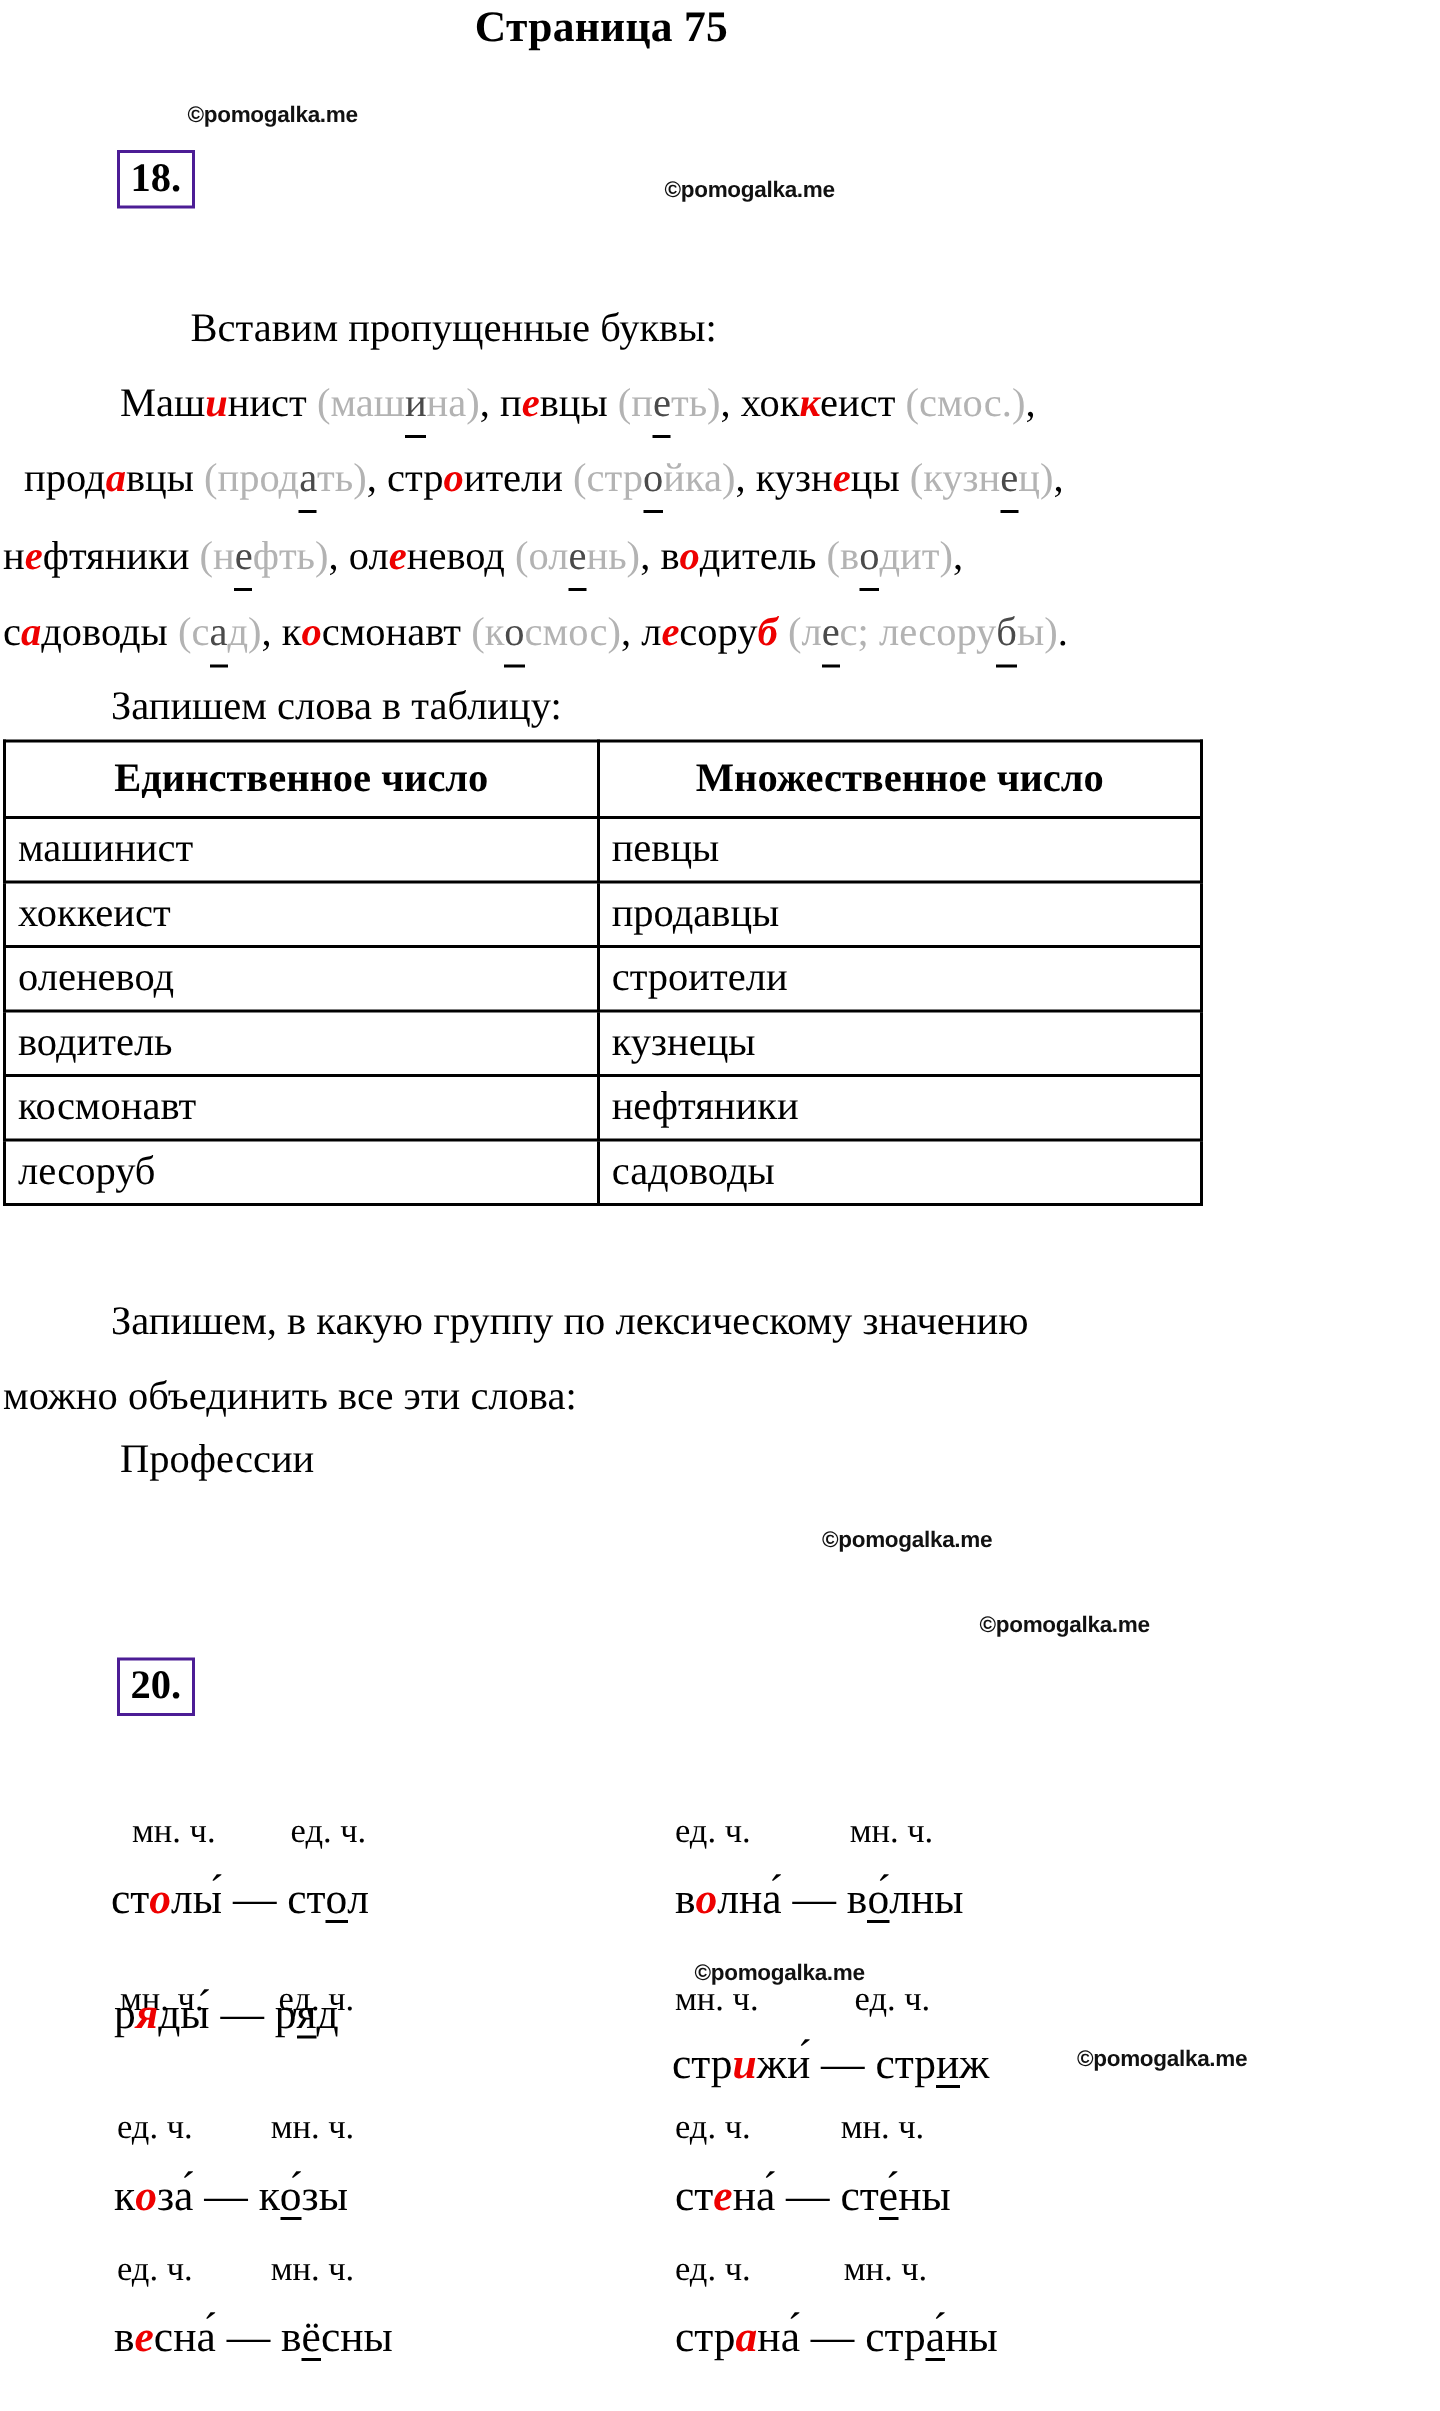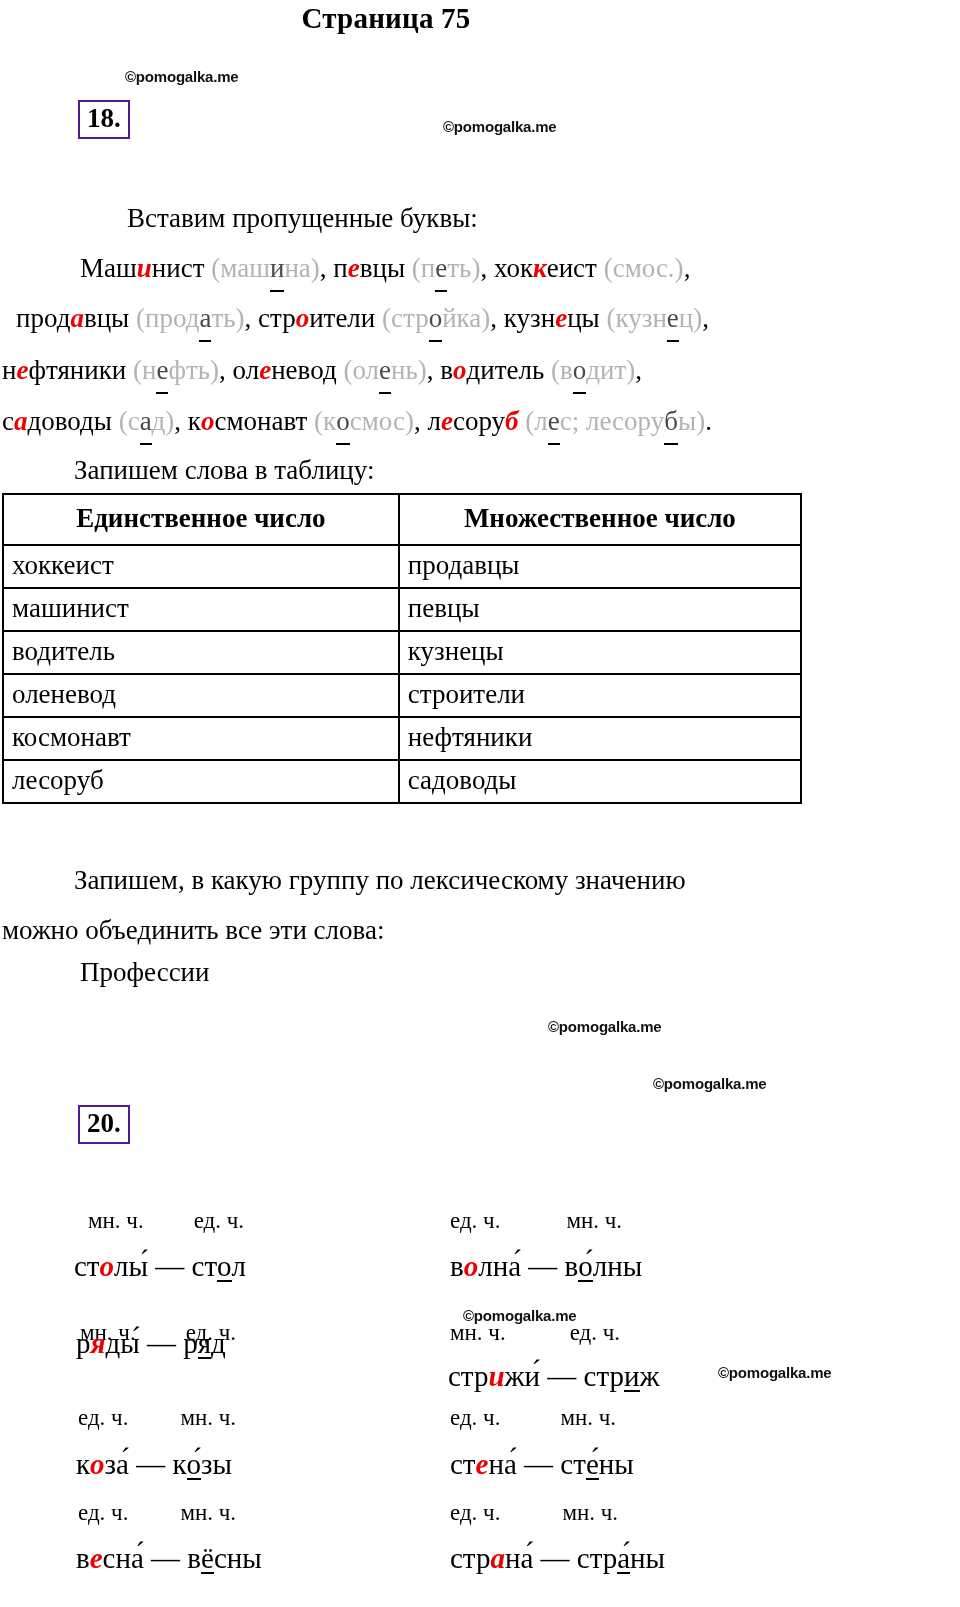--- a/index.html
+++ b/index.html
@@ -19,20 +19,21 @@
   
   .page-title {
     position: absolute;
     top: 2px;
     left: 0;
     width: 772px;
     text-align: center;
     font-size: 29px;
     font-weight: bold;
     letter-spacing: 0.2px;
+    padding-left: 15px;
   }
 
   
   .wm {
     position: absolute;
     font-family: "Liberation Sans", "DejaVu Sans", sans-serif;
     font-size: 15px;
     font-weight: bold;
     color: #111111;
     white-space: nowrap;
@@ -158,34 +159,34 @@
 
 <table class="words" style="left:2px; top:493px; width:800px;">
   <thead>
     <tr>
       <th class="col-a">Единственное число</th>
       <th class="col-b">Множественное число</th>
     </tr>
   </thead>
   <tbody>
     <tr>
+      <td>машинист</td>
+      <td>певцы</td>
+    </tr>
+    <tr>
       <td>хоккеист</td>
       <td>продавцы</td>
     </tr>
     <tr>
-      <td>машинист</td>
-      <td>певцы</td>
+      <td>оленевод</td>
+      <td>строители</td>
     </tr>
     <tr>
       <td>водитель</td>
       <td>кузнецы</td>
-    </tr>
-    <tr>
-      <td>оленевод</td>
-      <td>строители</td>
     </tr>
     <tr>
       <td>космонавт</td>
       <td>нефтяники</td>
     </tr>
     <tr>
       <td>лесоруб</td>
       <td>садоводы</td>
     </tr>
   </tbody>

